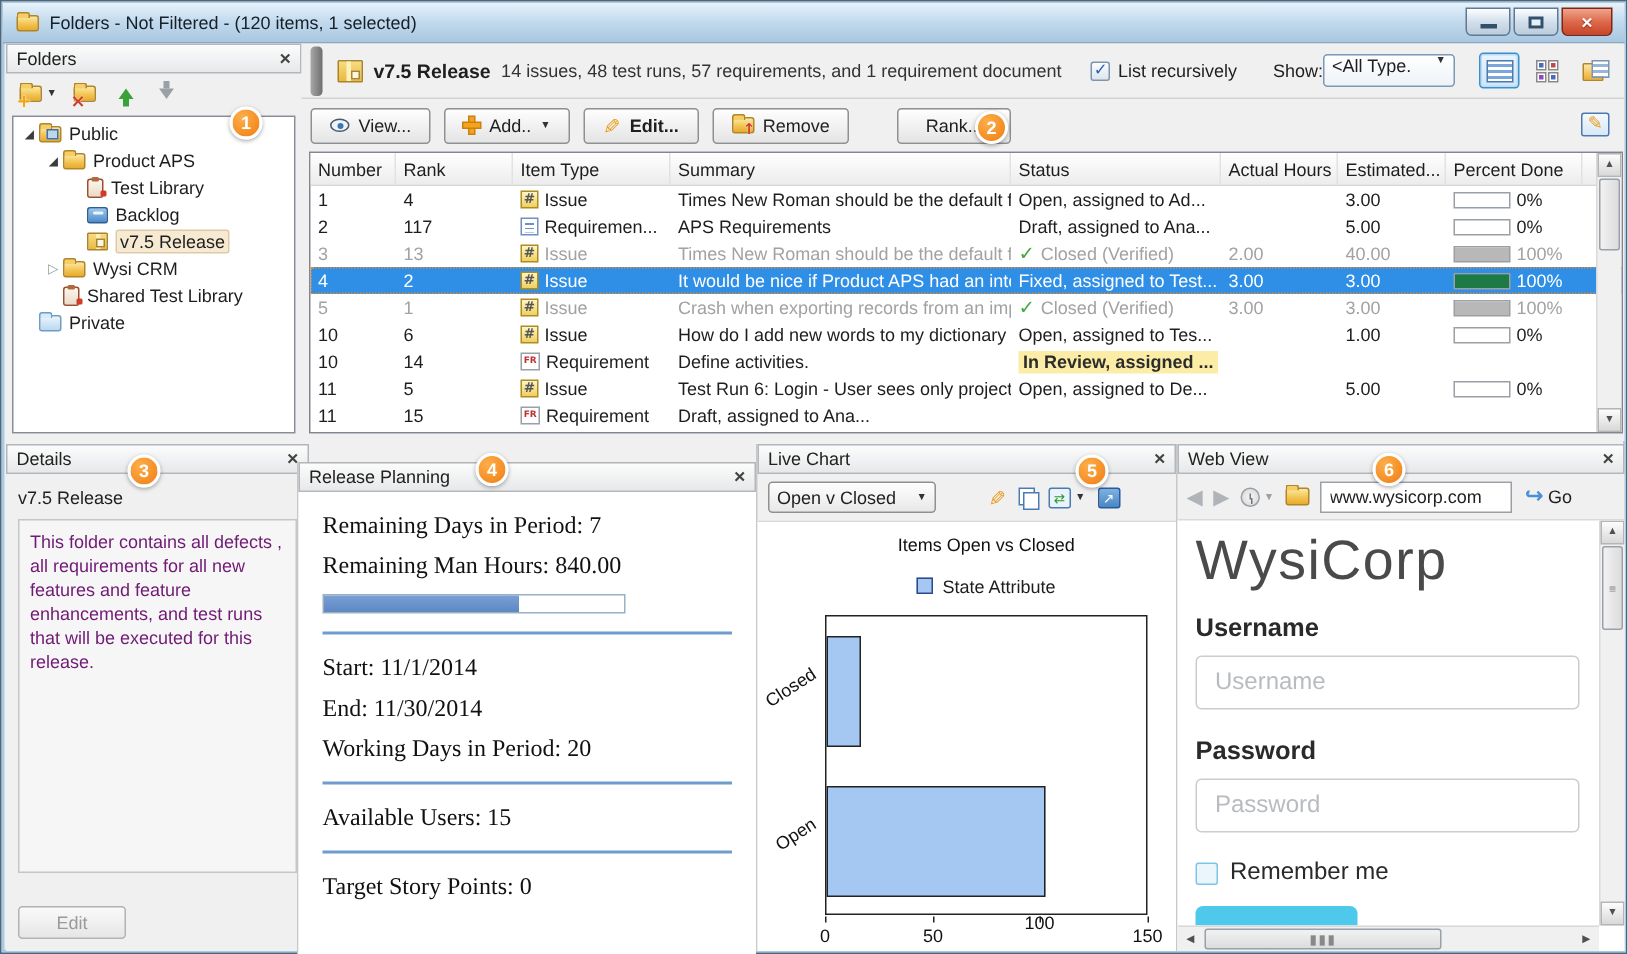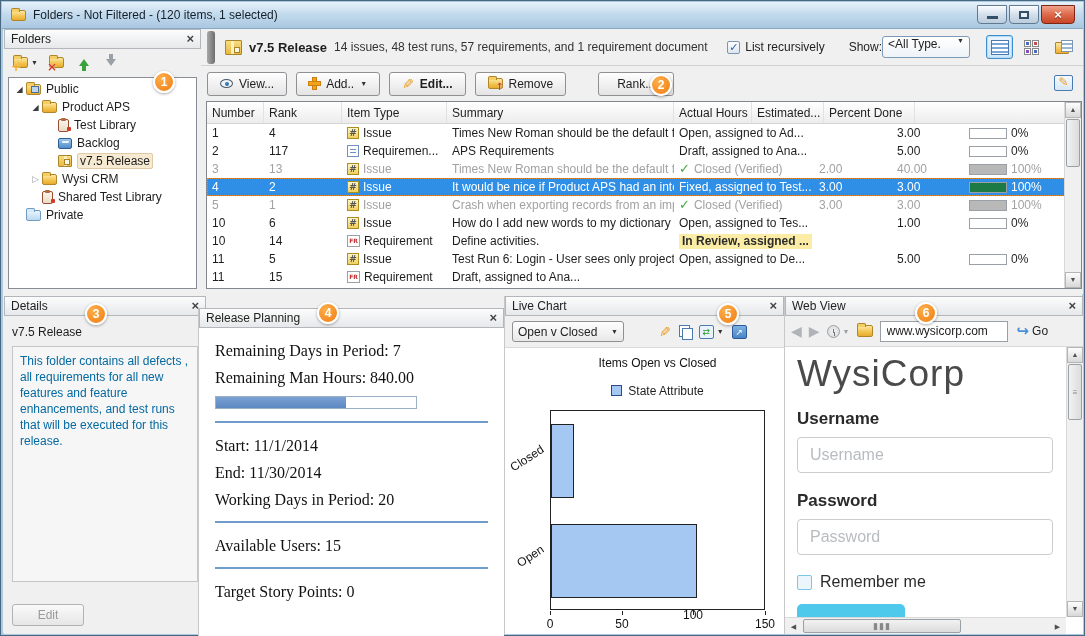--- a/index.html
+++ b/index.html
@@ -149,21 +149,21 @@
 
   
   .bpanel { position:absolute; top:295px; height:338px; background:#f0f0f0; }
   #details-panel { left:3px; width:202px; }
   #rp-panel { left:197px; width:306px; border-left:1px solid #c8c8c8;margin-top:12px; }
   #lc-panel { left:503px; width:280px; border-left:1px solid #c8c8c8; }
   #wv-panel { left:783px; width:299px; border-left:1px solid #c8c8c8; }
 
   .details-body { padding:9px 8px 8px 8px; height:318px; display:flex; flex-direction:column; }
   .details-name { margin-bottom:7px; }
-  .details-desc { flex:1; border:1px solid #c6c6c6; background:#f6f6f6; padding:6px 7px; line-height:16px; color:#0369a1; margin-bottom:22px; }
+  .details-desc { flex:1; border:1px solid #c6c6c6; background:#f6f6f6; padding:6px 7px; line-height:16px; color:#701a75; margin-bottom:22px; }
   .edit-btn { width:72px; height:22px; border:1px solid #b2b2b2; border-radius:3px; background:linear-gradient(#fafafa,#e6e6e6);
     color:#9a9a9a; text-align:center; line-height:20px; }
 
   .rp-body { background:#fff; height:318px; padding:14px 16px 0 16px; font-family:"Liberation Serif","DejaVu Serif",serif;
     font-size:16px; color:#111; }
   .rp-line { margin-bottom:9px; }
   .rp-progress { width:202px; height:13px; border:1px solid #9ab0c6; background:#fff; margin:4px 0 12px 0; }
   .rp-progress i { display:block; height:100%; background:linear-gradient(#7aa0d4,#5d88c2); }
   .rp-div { height:2px; background:#6f9ccd; margin:12px 0 14px 0; }
 
@@ -345,20 +345,21 @@
       </span>
       <span class="ic ic-editpane edit-pane-abs">✎</span>
     </div>
 
     <div class="table-wrap">
       <div class="thead">
         <span class="th c1">Number</span>
         <span class="th c2">Rank</span>
         <span class="th c3">Item Type</span>
         <span class="th c4">Summary</span>
+        <span class="th c5">Status</span>
         <span class="th c6">Actual Hours</span>
         <span class="th c7">Estimated...</span>
         <span class="th c8">Percent Done</span>
       </div>
       <div id="table-body">
           <div class="trow">
     <span class="td c1">1</span>
     <span class="td c2">4</span>
     <span class="td c3">
       <span class="ic ic-issue"></span>

